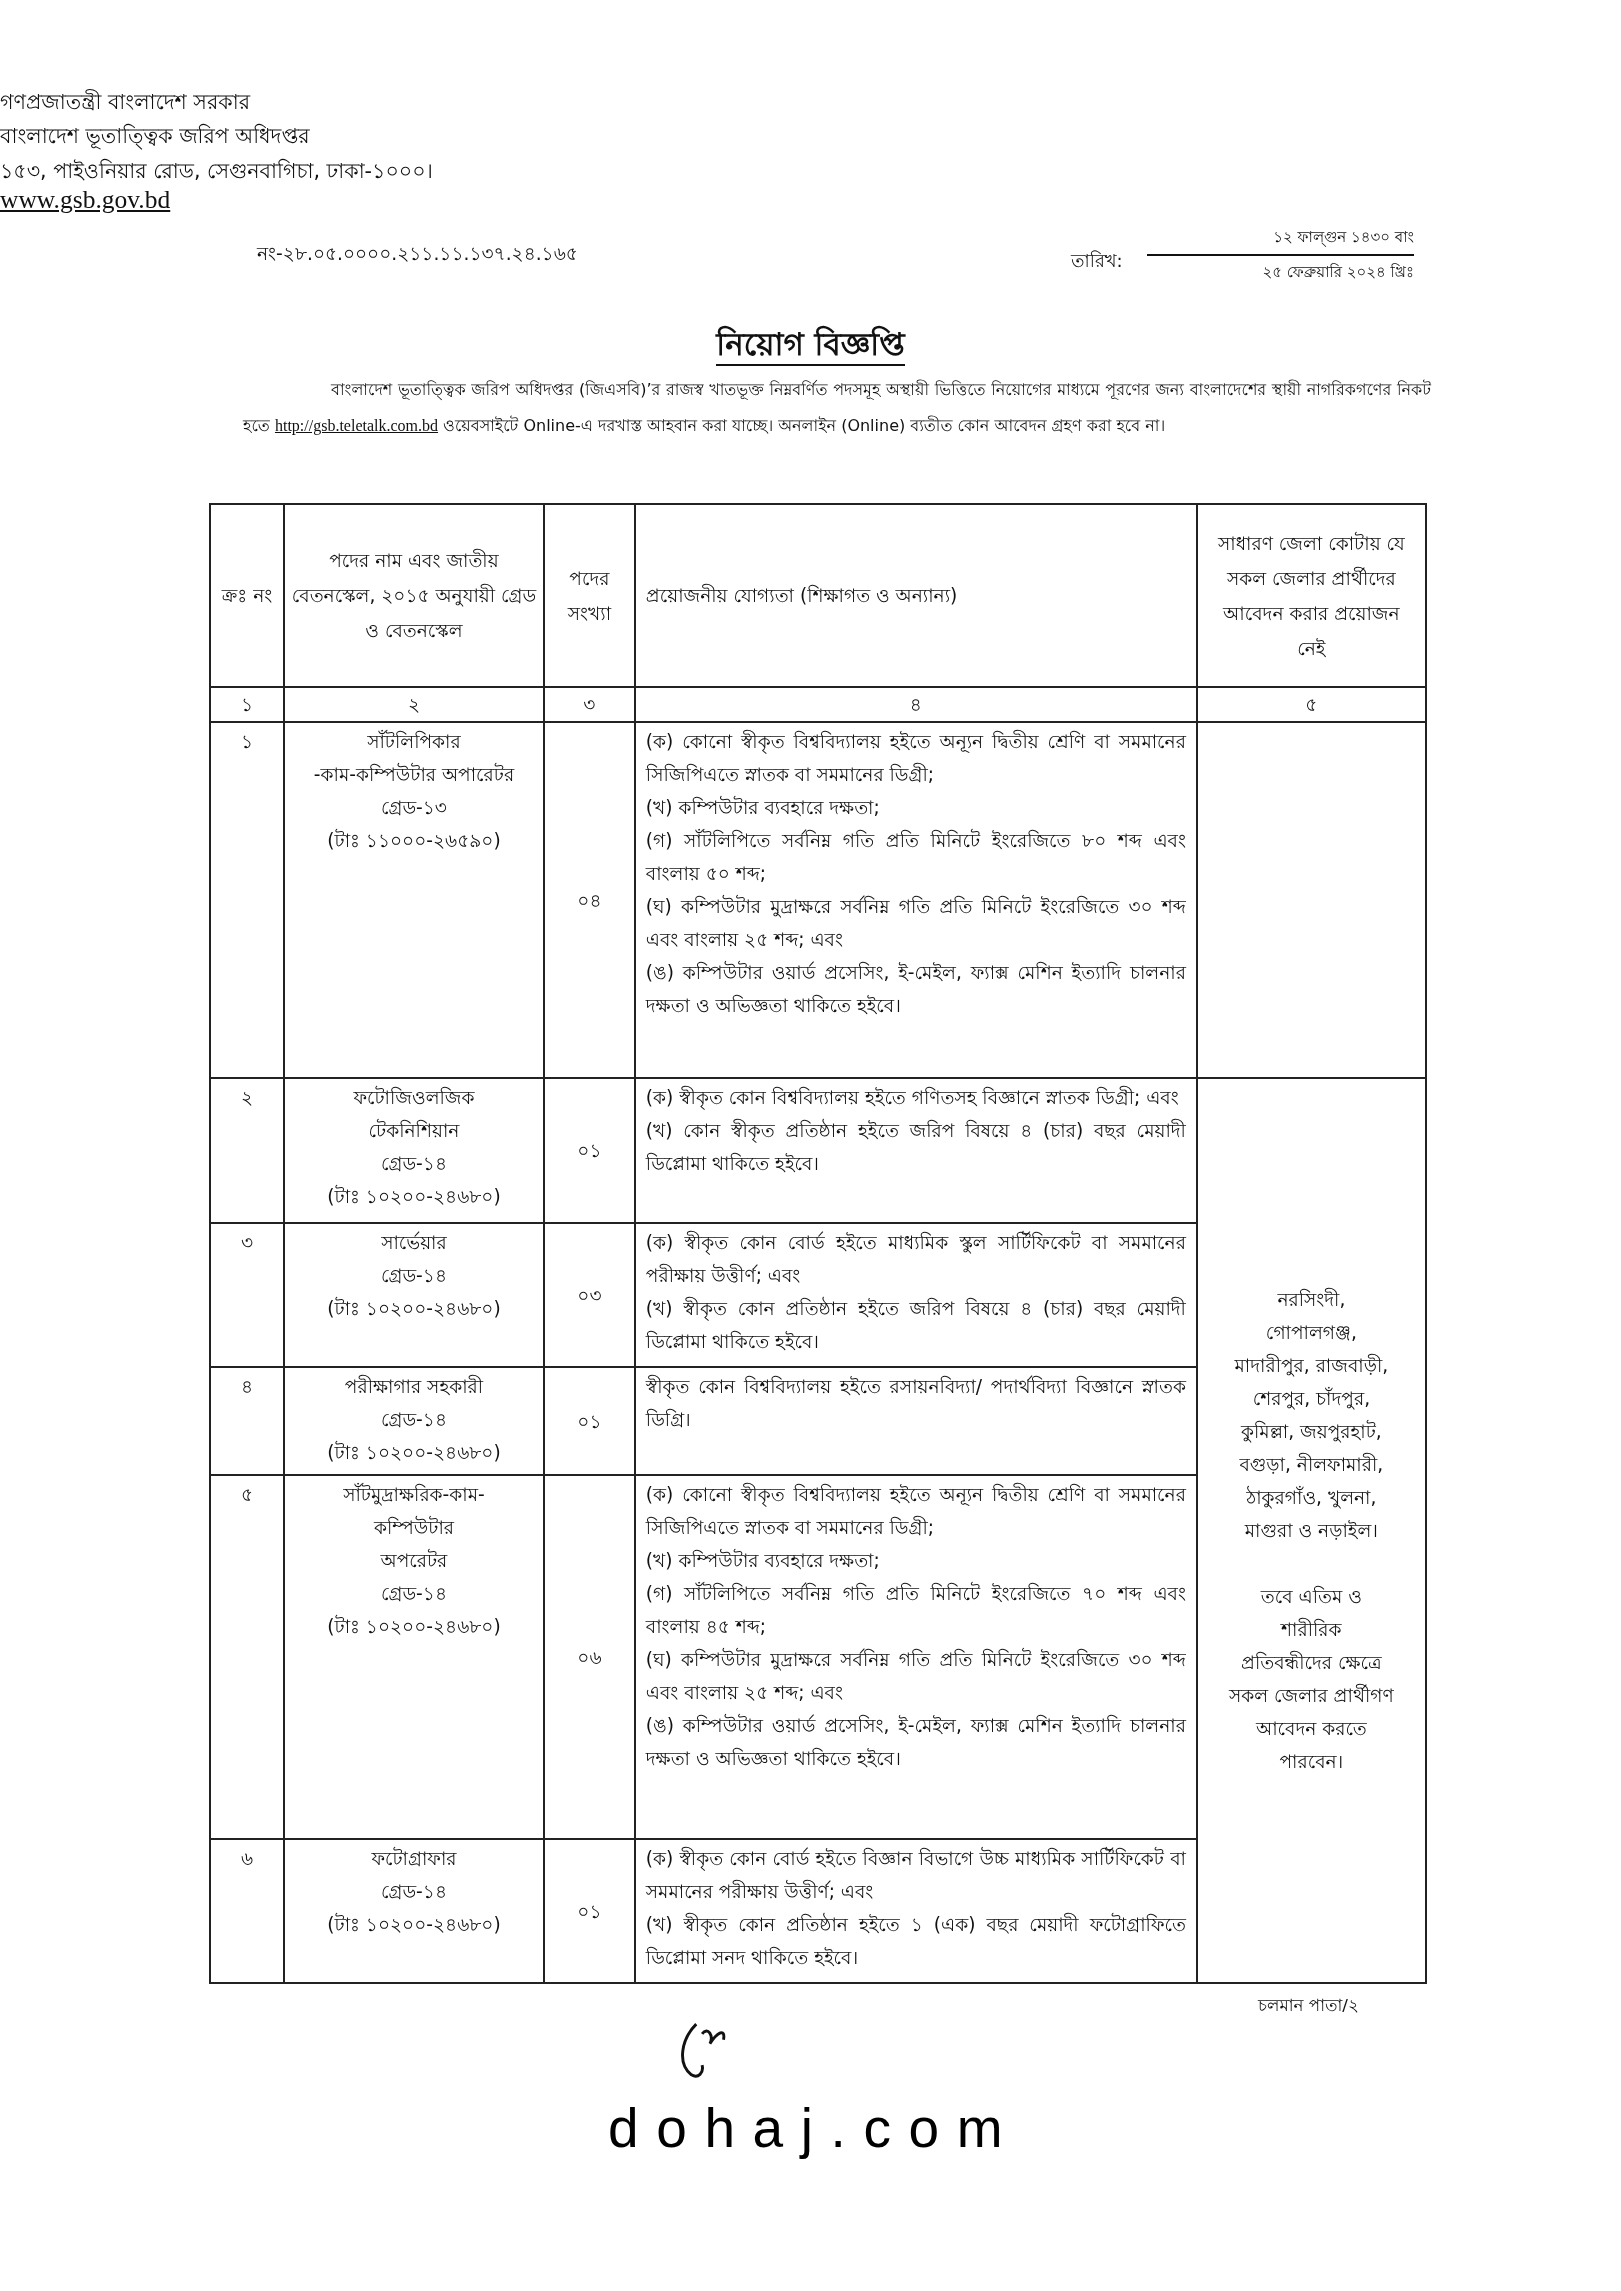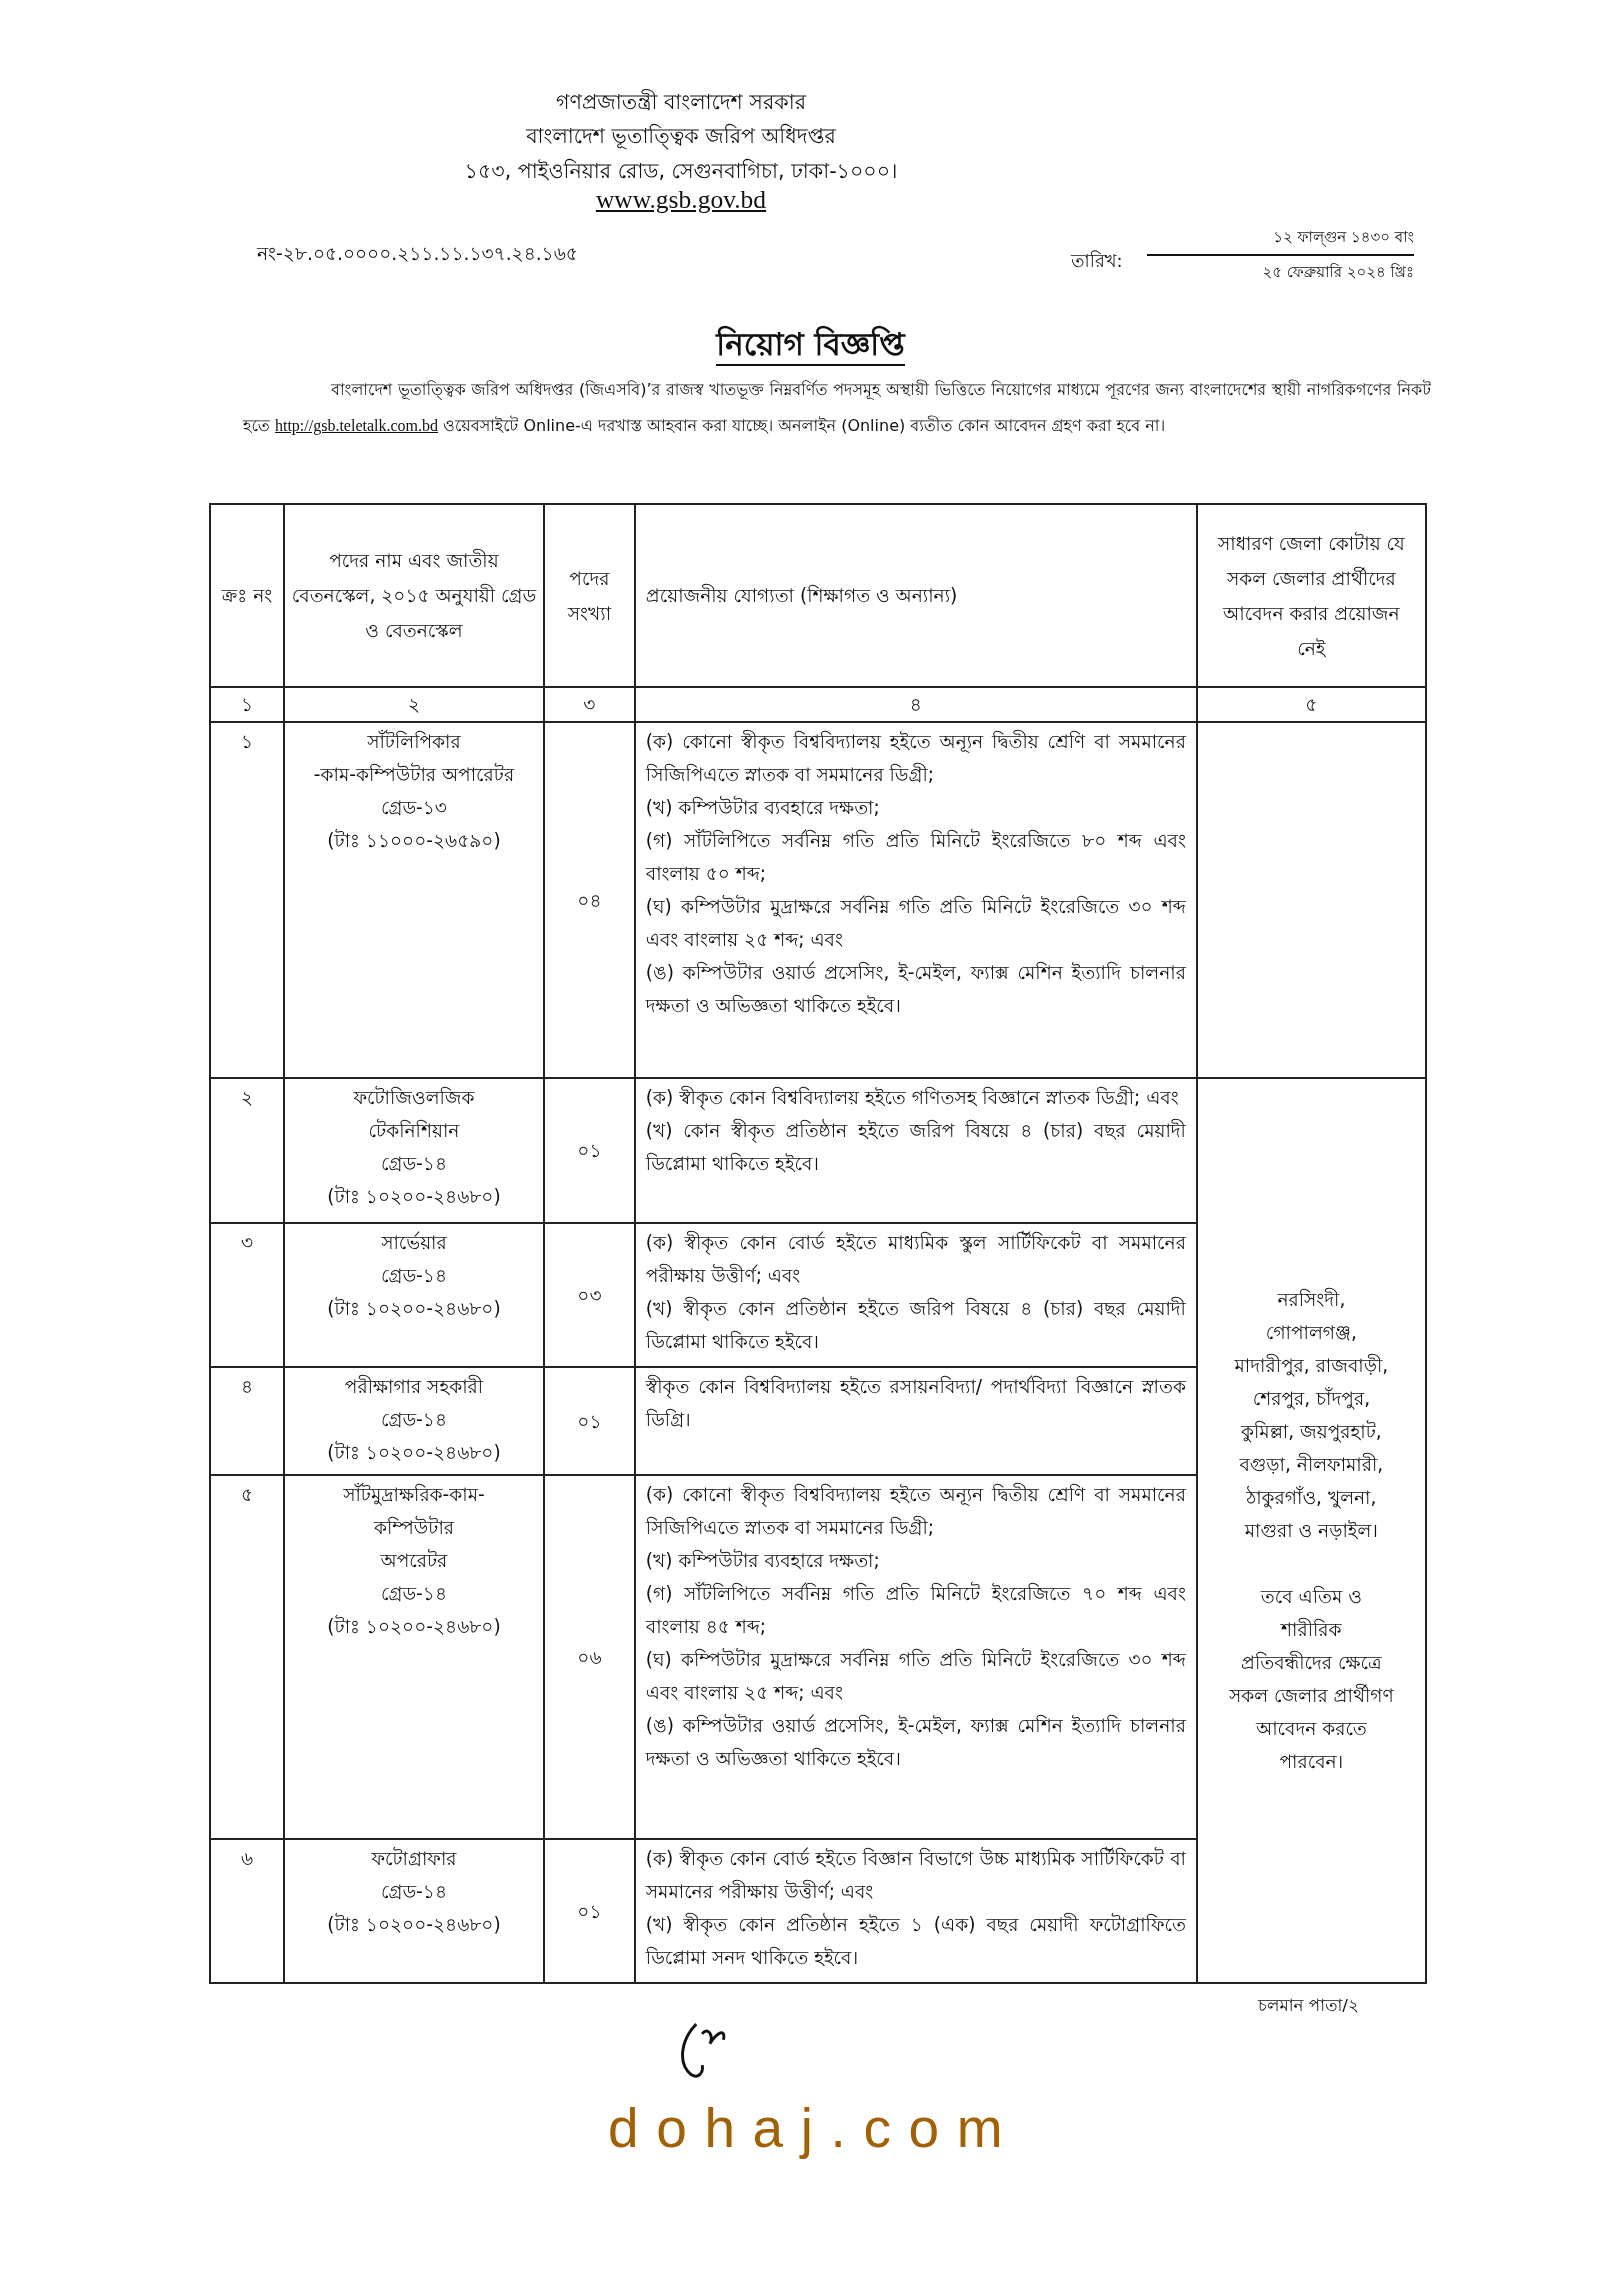--- a/index.html
+++ b/index.html
@@ -1,21 +1,21 @@
 <!DOCTYPE html>
 <html><head>
 <meta charset="utf-8">
 <style>
   html, body { margin:0; padding:0; }
   body {
     width:1621px; height:2292px; background:#ffffff; position:relative; overflow:hidden;
     font-family: "DejaVu Sans", "Liberation Sans", sans-serif; color:#111;
   }
   .abs { position:absolute; }
-  .hdr-line { left:0; width:1362px; text-align:center; font-size:20.6px; line-height:27.4px; }
+  .hdr-line { left:0; width:1362px; font-size:20.6px; line-height:27.4px; }
   #h1 { top:89px; } #h2 { top:123px; } #h3 { top:158px; }
   #hurl { top:186px; font-family:"Liberation Serif", serif; font-size:25.5px; text-decoration:underline; }
   #refno { left:257px; top:240px; font-size:18.6px; }
   #date-label { left:1071px; top:247px; font-size:18px; }
   #date-box { left:1147px; top:225px; width:267px; text-align:right; font-size:15px; }
   #date-box .top { border-bottom:2px solid #111; padding-bottom:3.9px; }
   #date-box .bot { padding-top:3.9px; }
   #title { left:0; width:1621px; top:320px; text-align:center; font-size:31px; font-weight:bold; }
   #title span { border-bottom:2.9px solid #111; padding-bottom:2px; }
   #intro { left:243px; top:372px; width:1188px; font-size:16px; line-height:36px; text-align:justify; }
@@ -192,14 +192,14 @@
         </td>
       </tr>
     </tbody>
 </table>
 
 <div class="abs" id="cont">চলমান পাতা/২</div>
 <svg class="abs" id="signature" viewBox="0 0 80 70">
   <path d="M30 10 C15 25, 10 50, 25 62 C32 66, 38 60, 36 52" fill="none" stroke="#111" stroke-width="3"></path>
   <path d="M36 20 C42 12, 48 22, 44 30 C52 18, 60 14, 58 26" fill="none" stroke="#111" stroke-width="3"></path>
 </svg>
-<div class="abs" id="watermark" style="color: #a16207;">dohaj.com</div>
+<div class="abs" id="watermark" style="color: #000000;">dohaj.com</div>
 
 
 </body></html>

